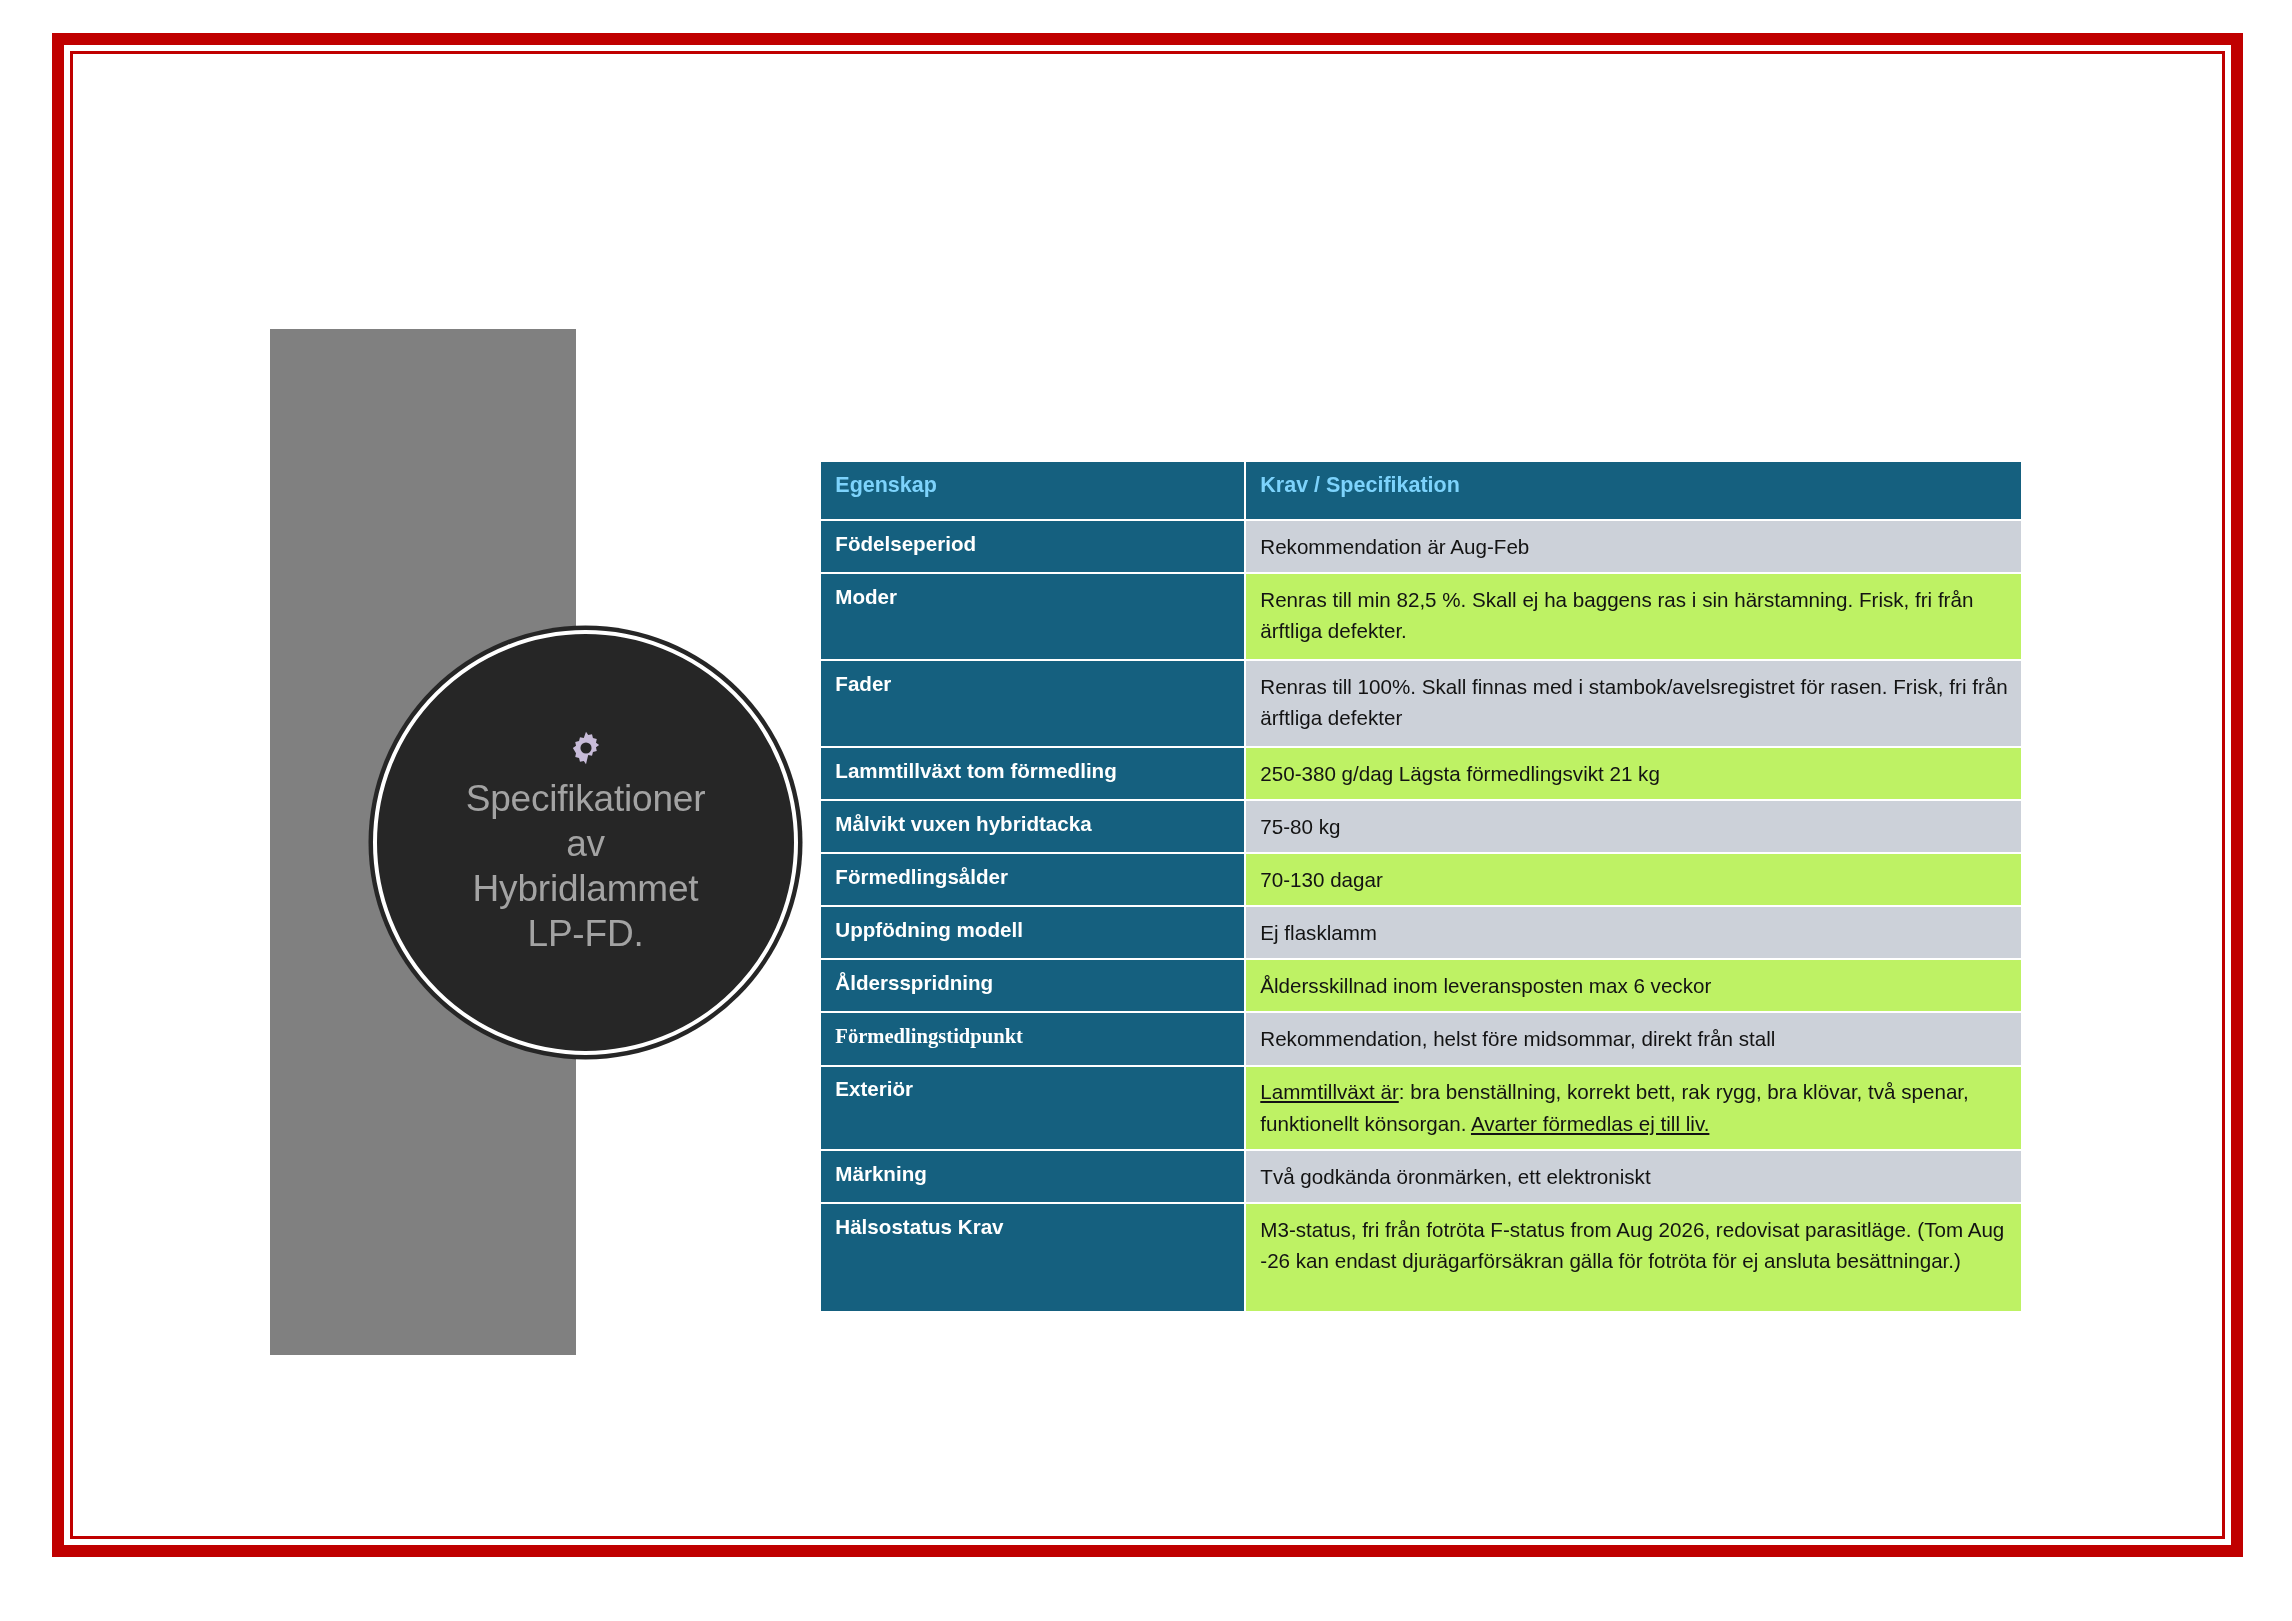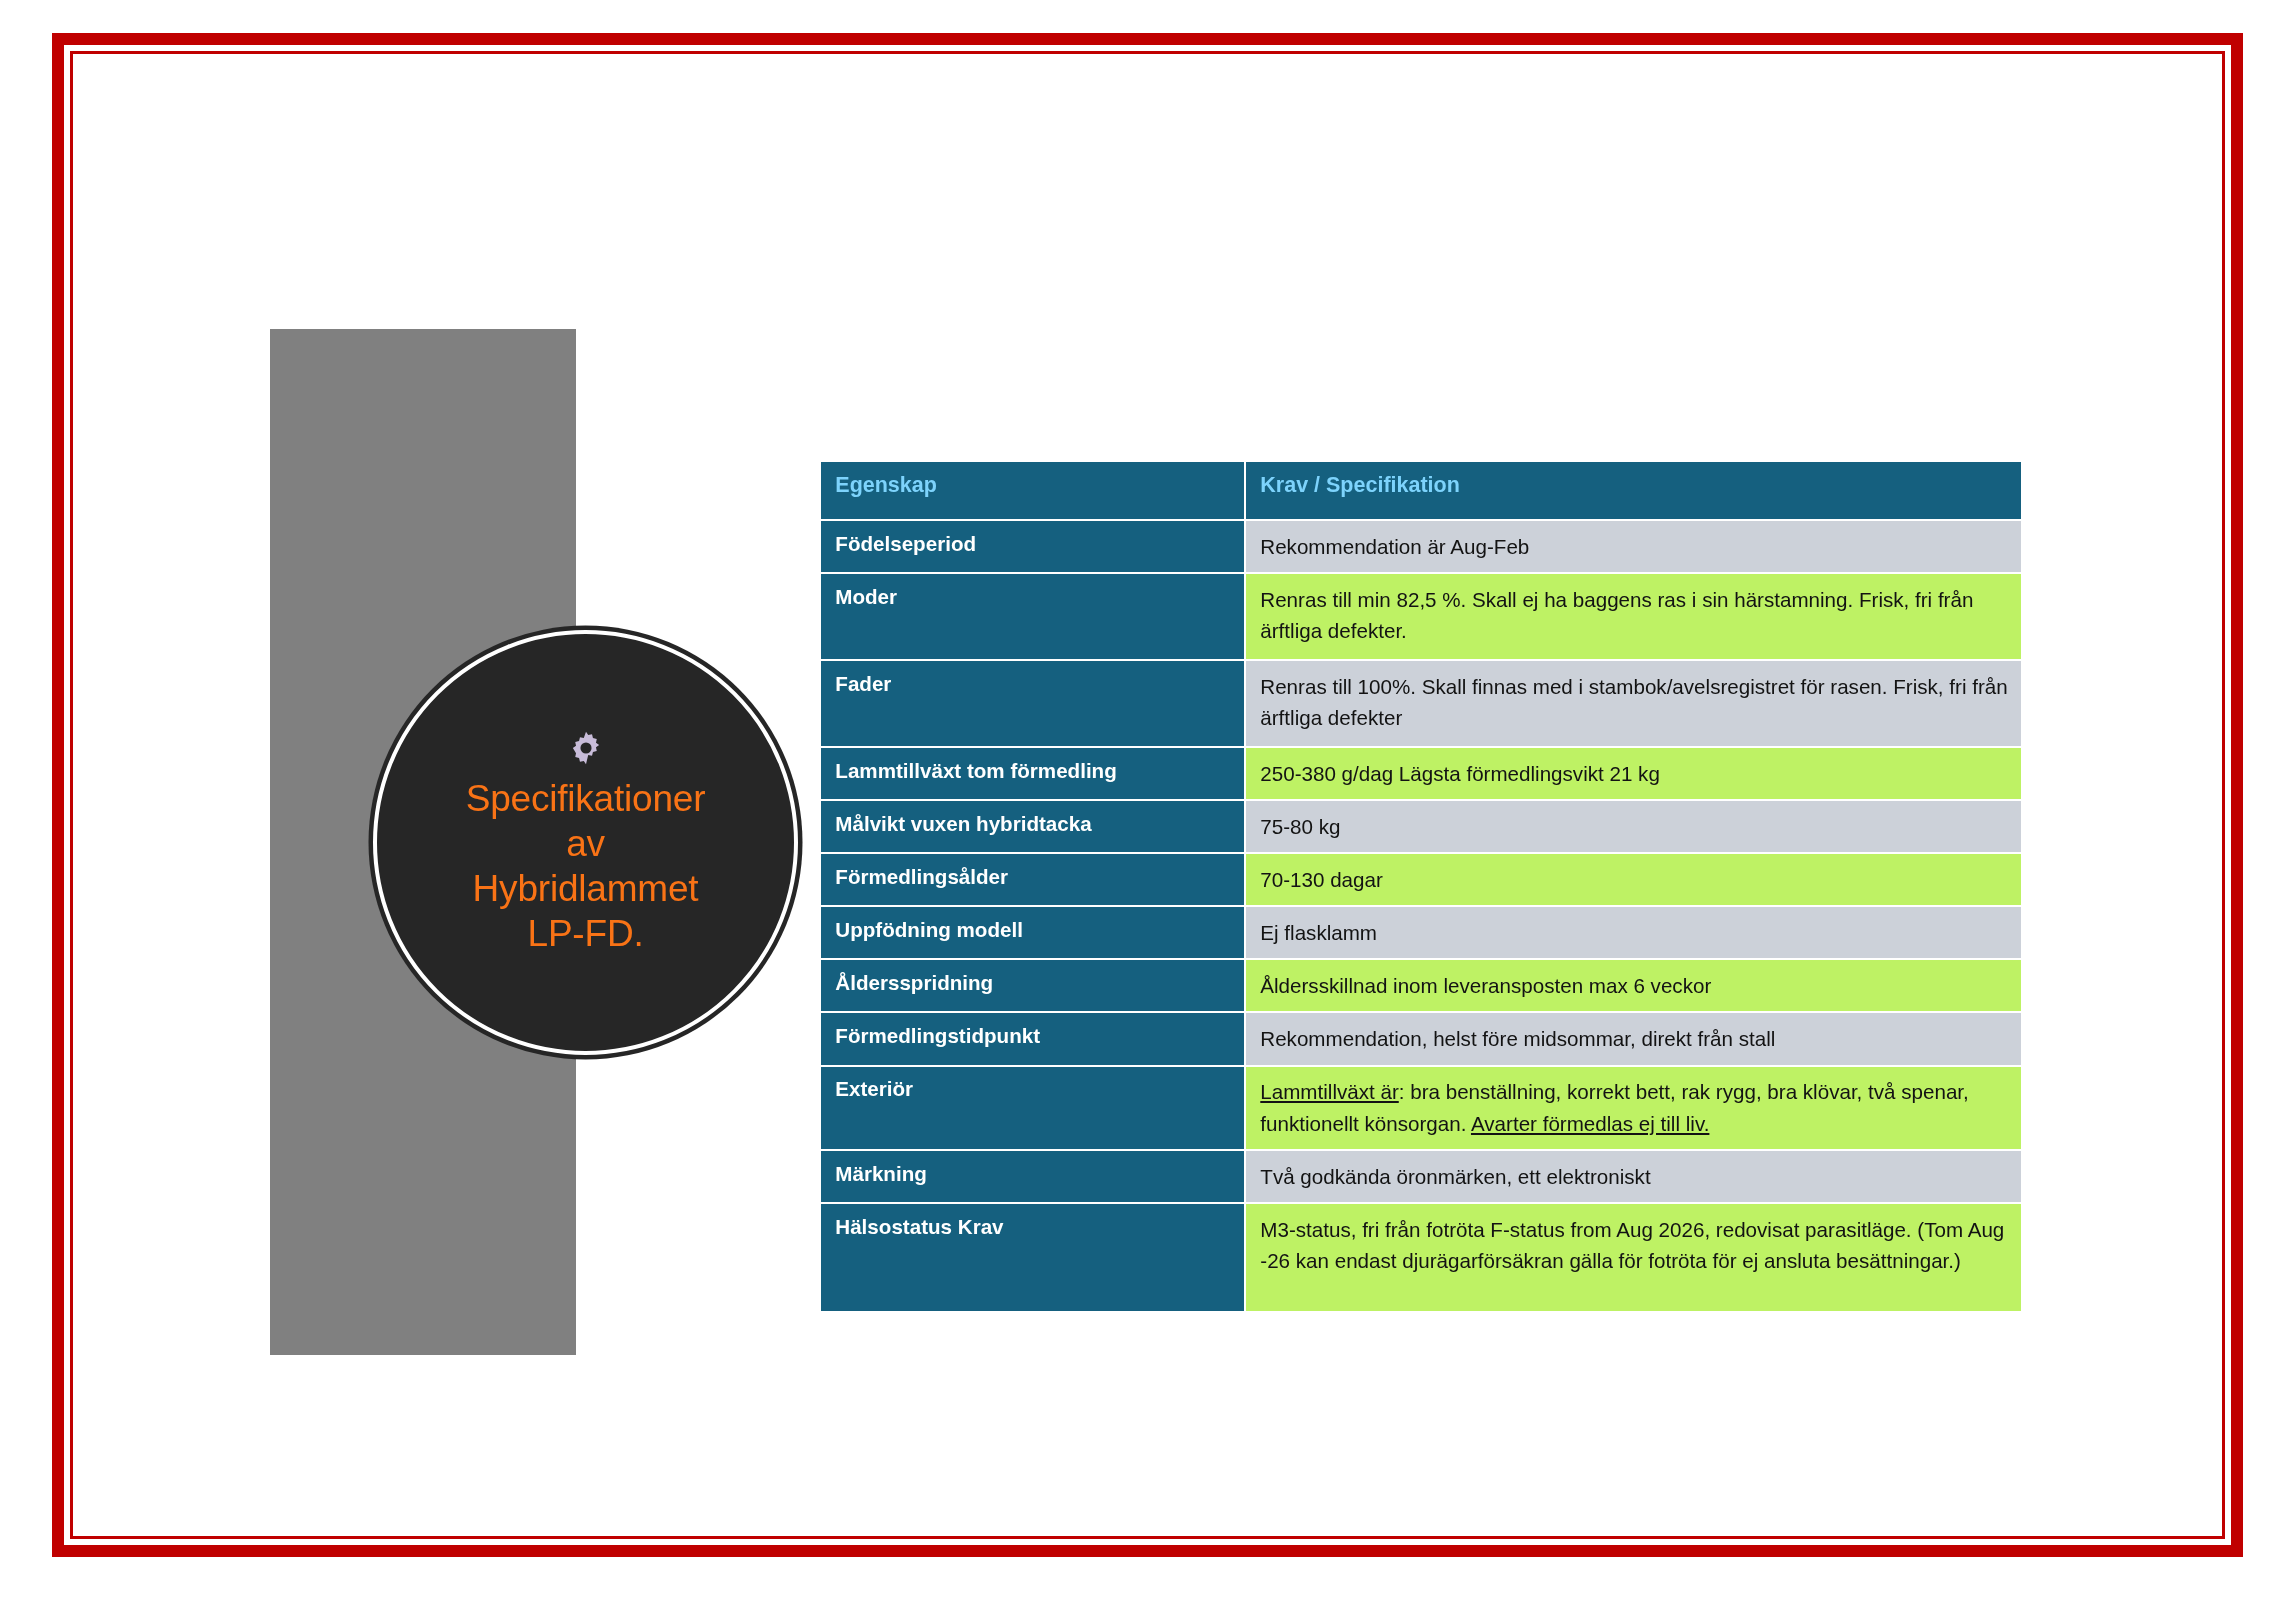--- a/index.html
+++ b/index.html
@@ -62,21 +62,21 @@
     align-items: center;
     justify-content: center;
     padding: 0 41px;
     box-sizing: border-box;
   }
   #gear-icon {
     margin-bottom: 9px;
     line-height: 0;
   }
   #title-circle-text {
-    color: #f97316;
+    color: #a3a3a3;
     font-size: 37px;
     line-height: 1.22;
     text-align: center;
     letter-spacing: -0.2px;
     white-space: pre-line;
   }
 
   
   #spec-table {
     position: absolute;
@@ -186,21 +186,21 @@
       </tr>
       <tr class="band-dark">
         <td class="prop-cell" style="height: 36px;">Uppfödning modell</td>
         <td class="val-cell">Ej flasklamm</td>
       </tr>
       <tr class="band-light">
         <td class="prop-cell" style="height: 36px;">Åldersspridning</td>
         <td class="val-cell">Åldersskillnad inom leveransposten max 6 veckor</td>
       </tr>
       <tr class="band-dark">
-        <td class="prop-cell" style="height: 36px;">Förmedlingstidpunkt</td>
+        <td class="prop-cell" style="height: 36px; font-family: Liberation Serif, serif;">Förmedlingstidpunkt</td>
         <td class="val-cell">Rekommendation, helst före midsommar, direkt från stall</td>
       </tr>
       <tr class="band-light">
         <td class="prop-cell" style="height: 77px;">Exteriör</td>
         <td class="val-cell"><span class="u">Lammtillväxt är</span><span>: bra benställning, korrekt bett, rak rygg, bra klövar, två spenar, funktionellt könsorgan. </span><span class="u">Avarter förmedlas ej till liv.</span></td>
       </tr>
       <tr class="band-dark">
         <td class="prop-cell" style="height: 36px;">Märkning</td>
         <td class="val-cell">Två godkända öronmärken, ett elektroniskt</td>
       </tr>

